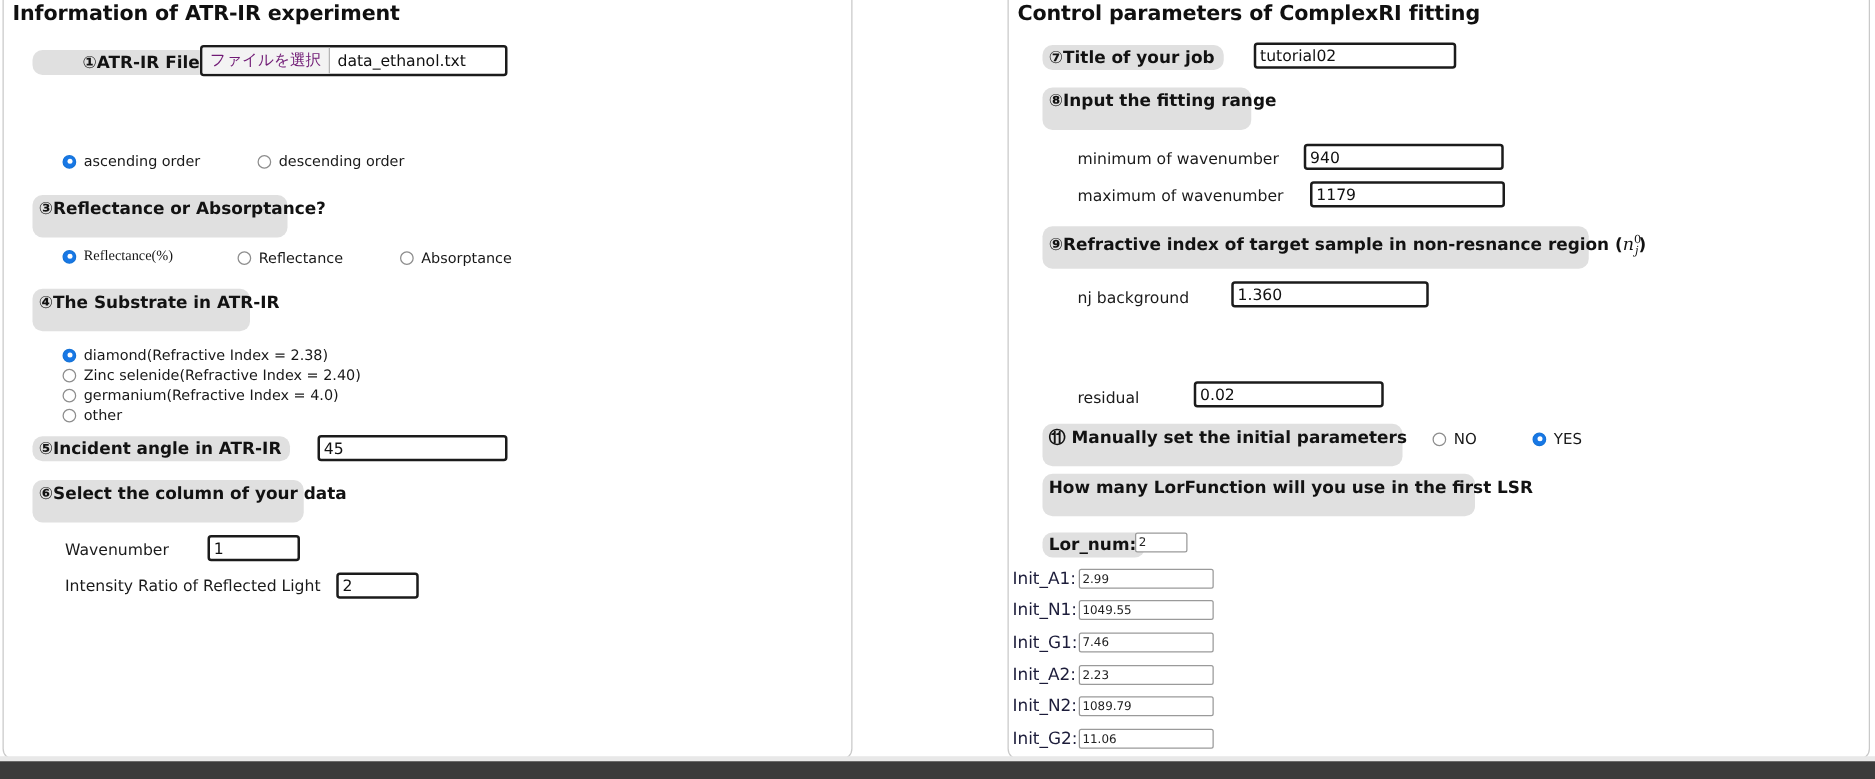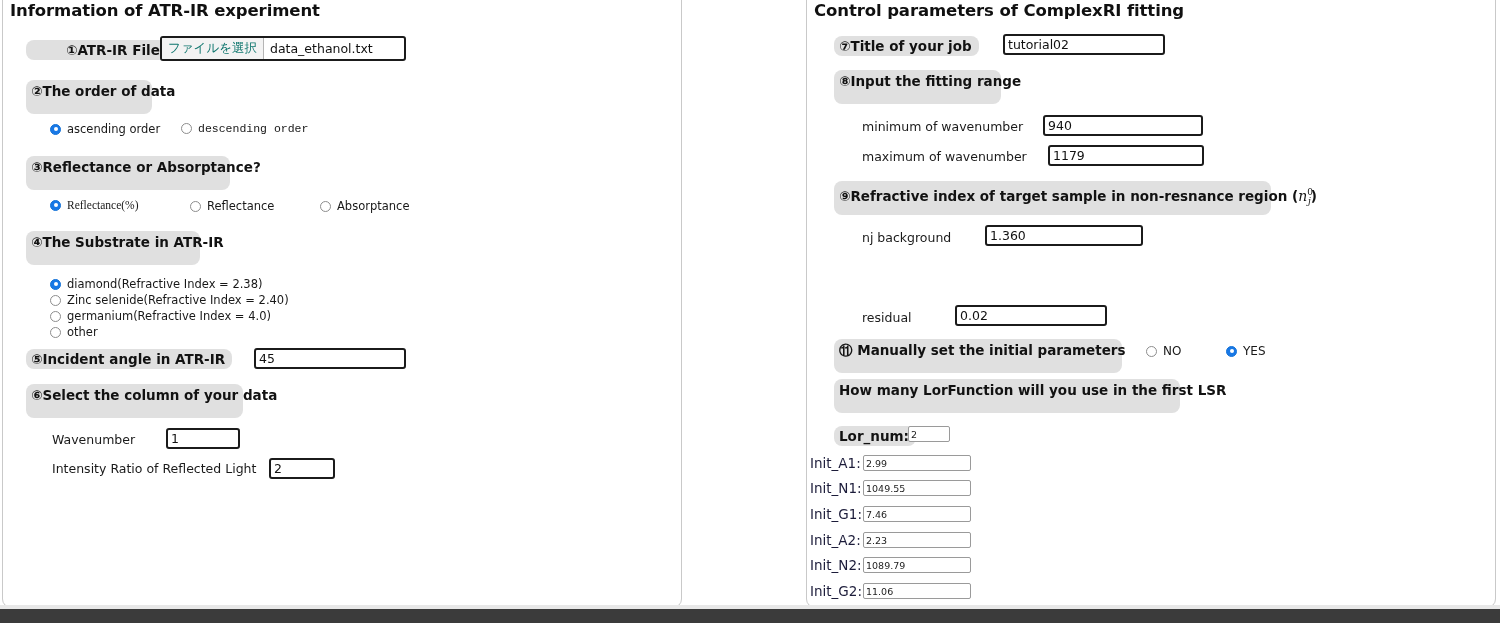--- a/index.html
+++ b/index.html
@@ -106,21 +106,21 @@
     overflow: hidden;
   }
   .file-btn {
     height: 100%;
     display: flex;
     align-items: center;
     padding: 0 6px;
     background: #f3f3f3;
     border-right: 1px solid #b5b5b5;
     font-size: 12.5px;
-    color: #0f766e;
+    color: #701a75;
     white-space: nowrap;
     font-family: "DejaVu Sans", sans-serif;
   }
   .file-name {
     padding-left: 6px;
     font-size: 12.5px;
     color: #111;
     white-space: nowrap;
   }
 
@@ -193,27 +193,26 @@
   <div class="panel" id="panel-left"></div>
 
   <div class="panel-title" style="left:10px; top:1px;">Information of ATR-IR experiment</div>
 
   <div class="seclabel short" style="left:26px; top:40px;padding-left:40px;">①ATR-IR File</div>
   <div class="fileinput" style="left:160px; top:36px; width:246px;">
     <div class="file-btn">ファイルを選択</div>
     <div class="file-name">data_ethanol.txt</div>
   </div>
 
-  <div class="seclabel tall" style="left:26px; top:80px; width:126px;">②The order of data</div>
   <div class="radio-row" style="left:50px; top:122px; width:400px; height:16px;">
     <label class="radio-item" style="left:0px; top:0px;">
       <span class="rdot on"></span>
       <span class="rlabel">ascending order</span>
     </label>
-    <label class="radio-item" style="left:131px; top:0px;font-family:Liberation Mono, monospace;">
+    <label class="radio-item" style="left:156px; top:0px;">
       <span class="rdot"></span>
       <span class="rlabel">descending order</span>
     </label>
   </div>
 
   <div class="seclabel tall" style="left:26px; top:156px; width:204px;">③Reflectance or Absorptance?</div>
   <div class="radio-row" style="left:50px; top:199px; width:420px; height:16px;">
     <label class="radio-item" style="left:0px; top:0px;font-family:Liberation Serif, serif;">
       <span class="rdot on"></span>
       <span class="rlabel">Reflectance(%)</span>

